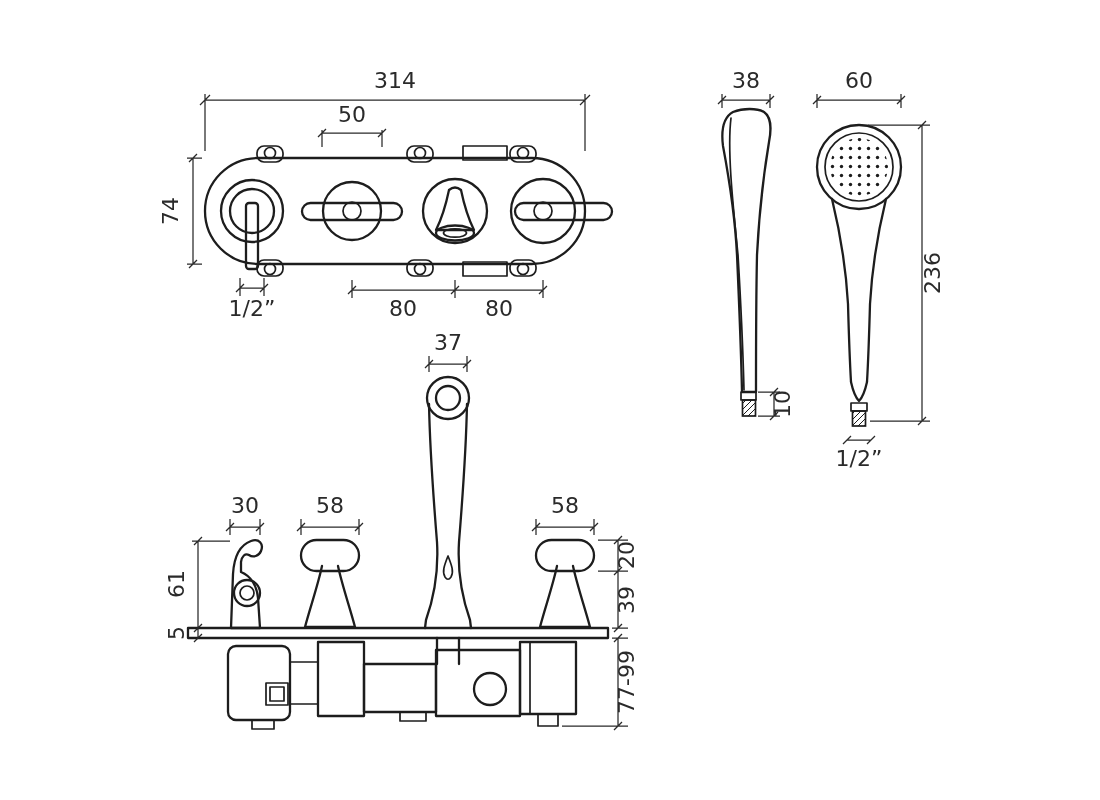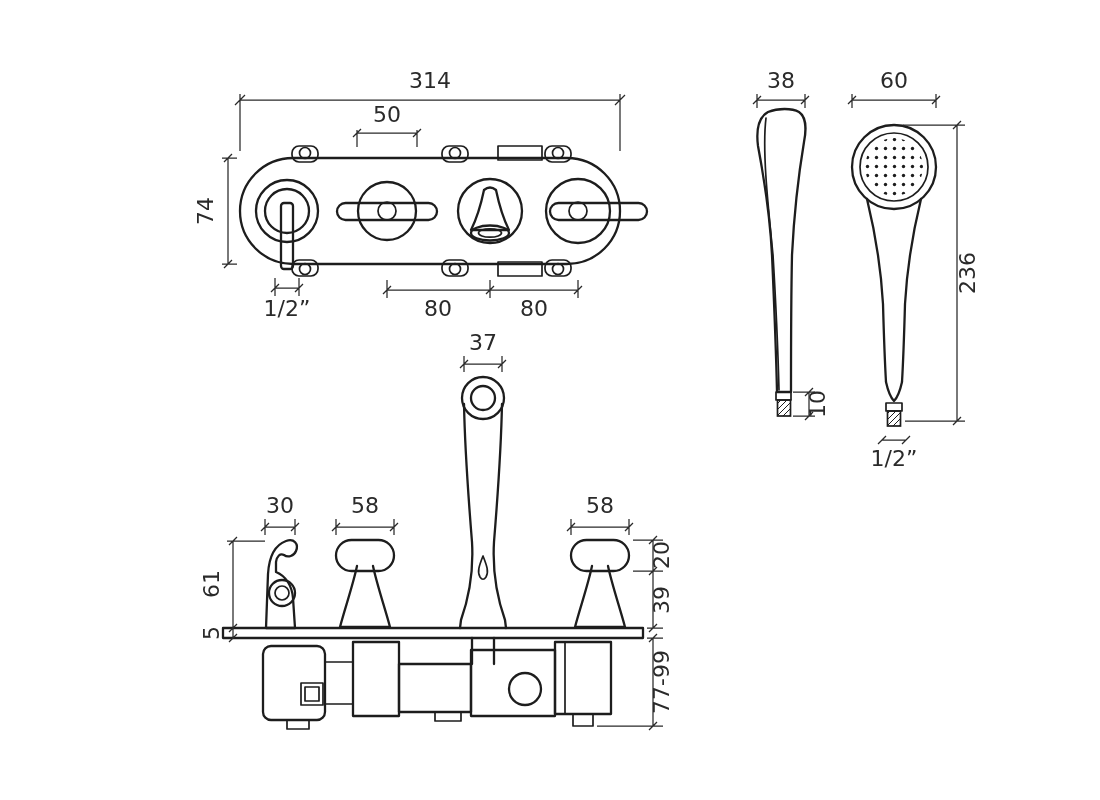--- a/index.html
+++ b/index.html
@@ -1,17 +1,17 @@
 <!DOCTYPE html>
 <html><head>
 <meta charset="utf-8">
 <style>
   html,body{margin:0;padding:0;background:#ffffff;}
   .stage{width:953px;height:800px;background:#ffffff;overflow:hidden;position:relative;
-         font-family:"DejaVu Sans", sans-serif;padding-left:35px;}
+         font-family:"DejaVu Sans", sans-serif;}
   svg{display:block}
   
   .o{fill:none;stroke:#1d1d1d;stroke-width:2.3;stroke-linecap:round;stroke-linejoin:round}
   .o2{fill:none;stroke:#1d1d1d;stroke-width:1.7;stroke-linecap:round;stroke-linejoin:round}
   
   .d{fill:none;stroke:#2a2a2a;stroke-width:1.25;stroke-linecap:butt}
   
   .t{fill:#2a2a2a;font-size:22px;text-anchor:middle;font-family:"DejaVu Sans", sans-serif;stroke:none}
 </style>
 </head>

